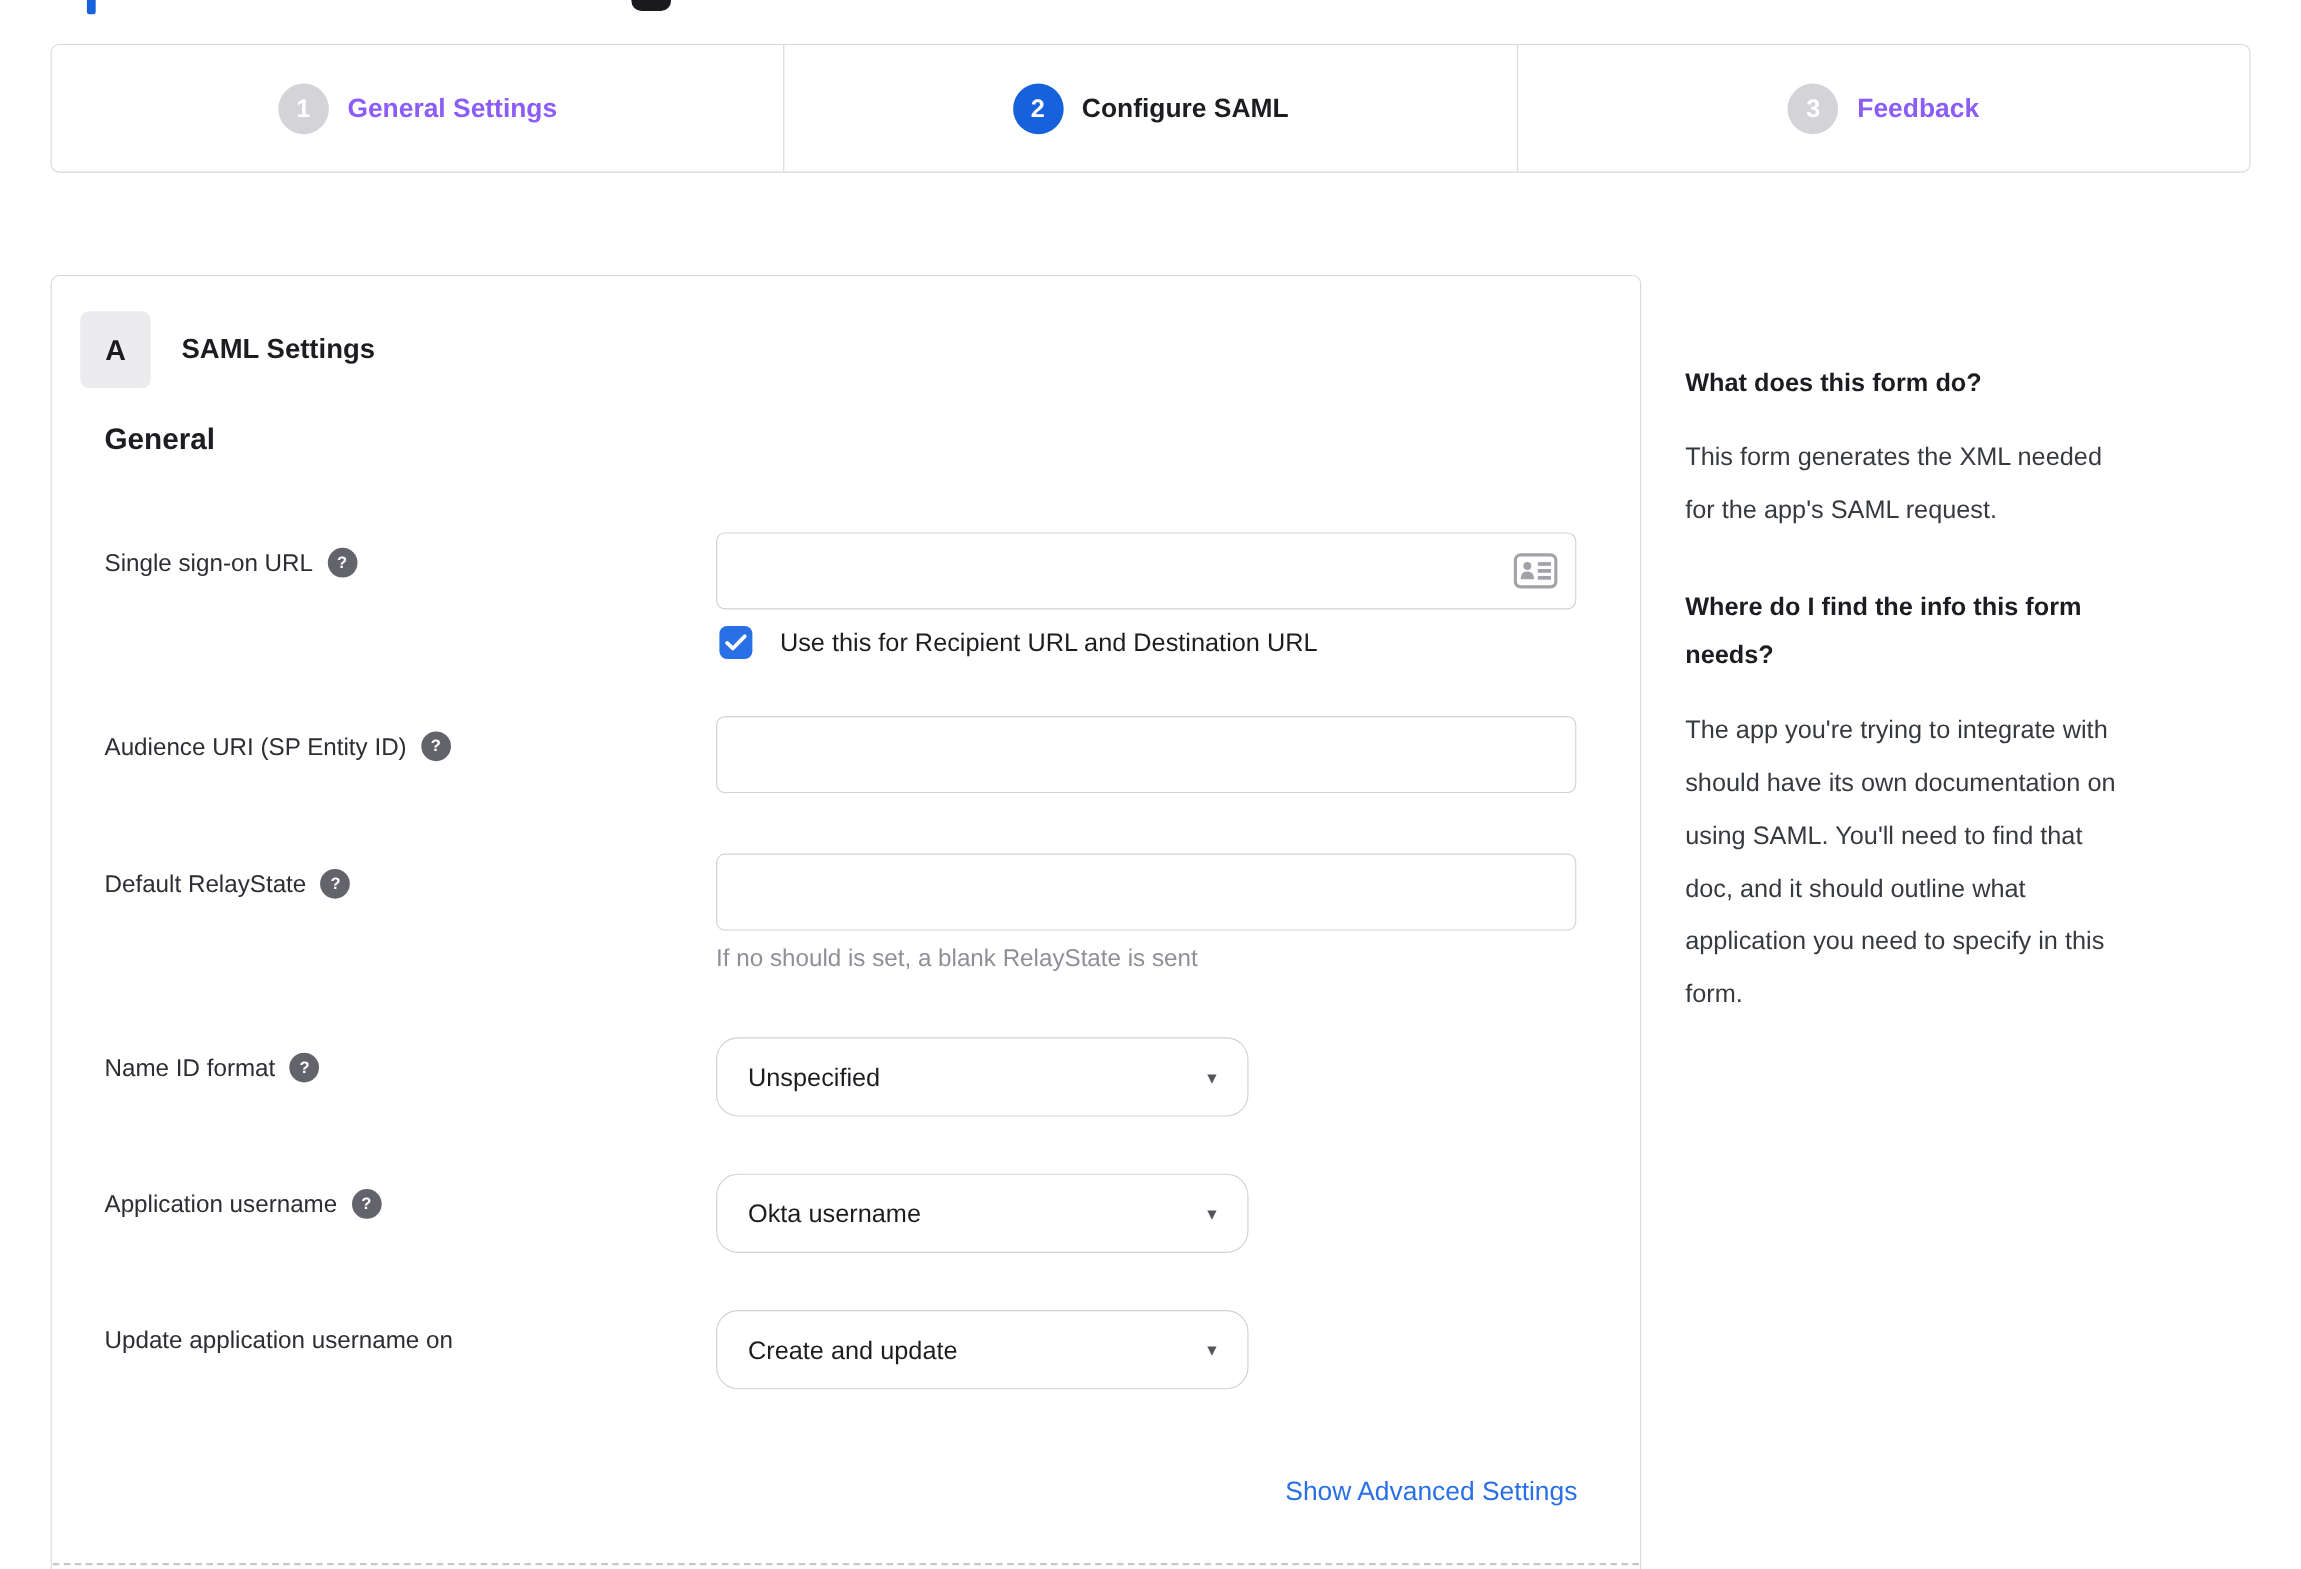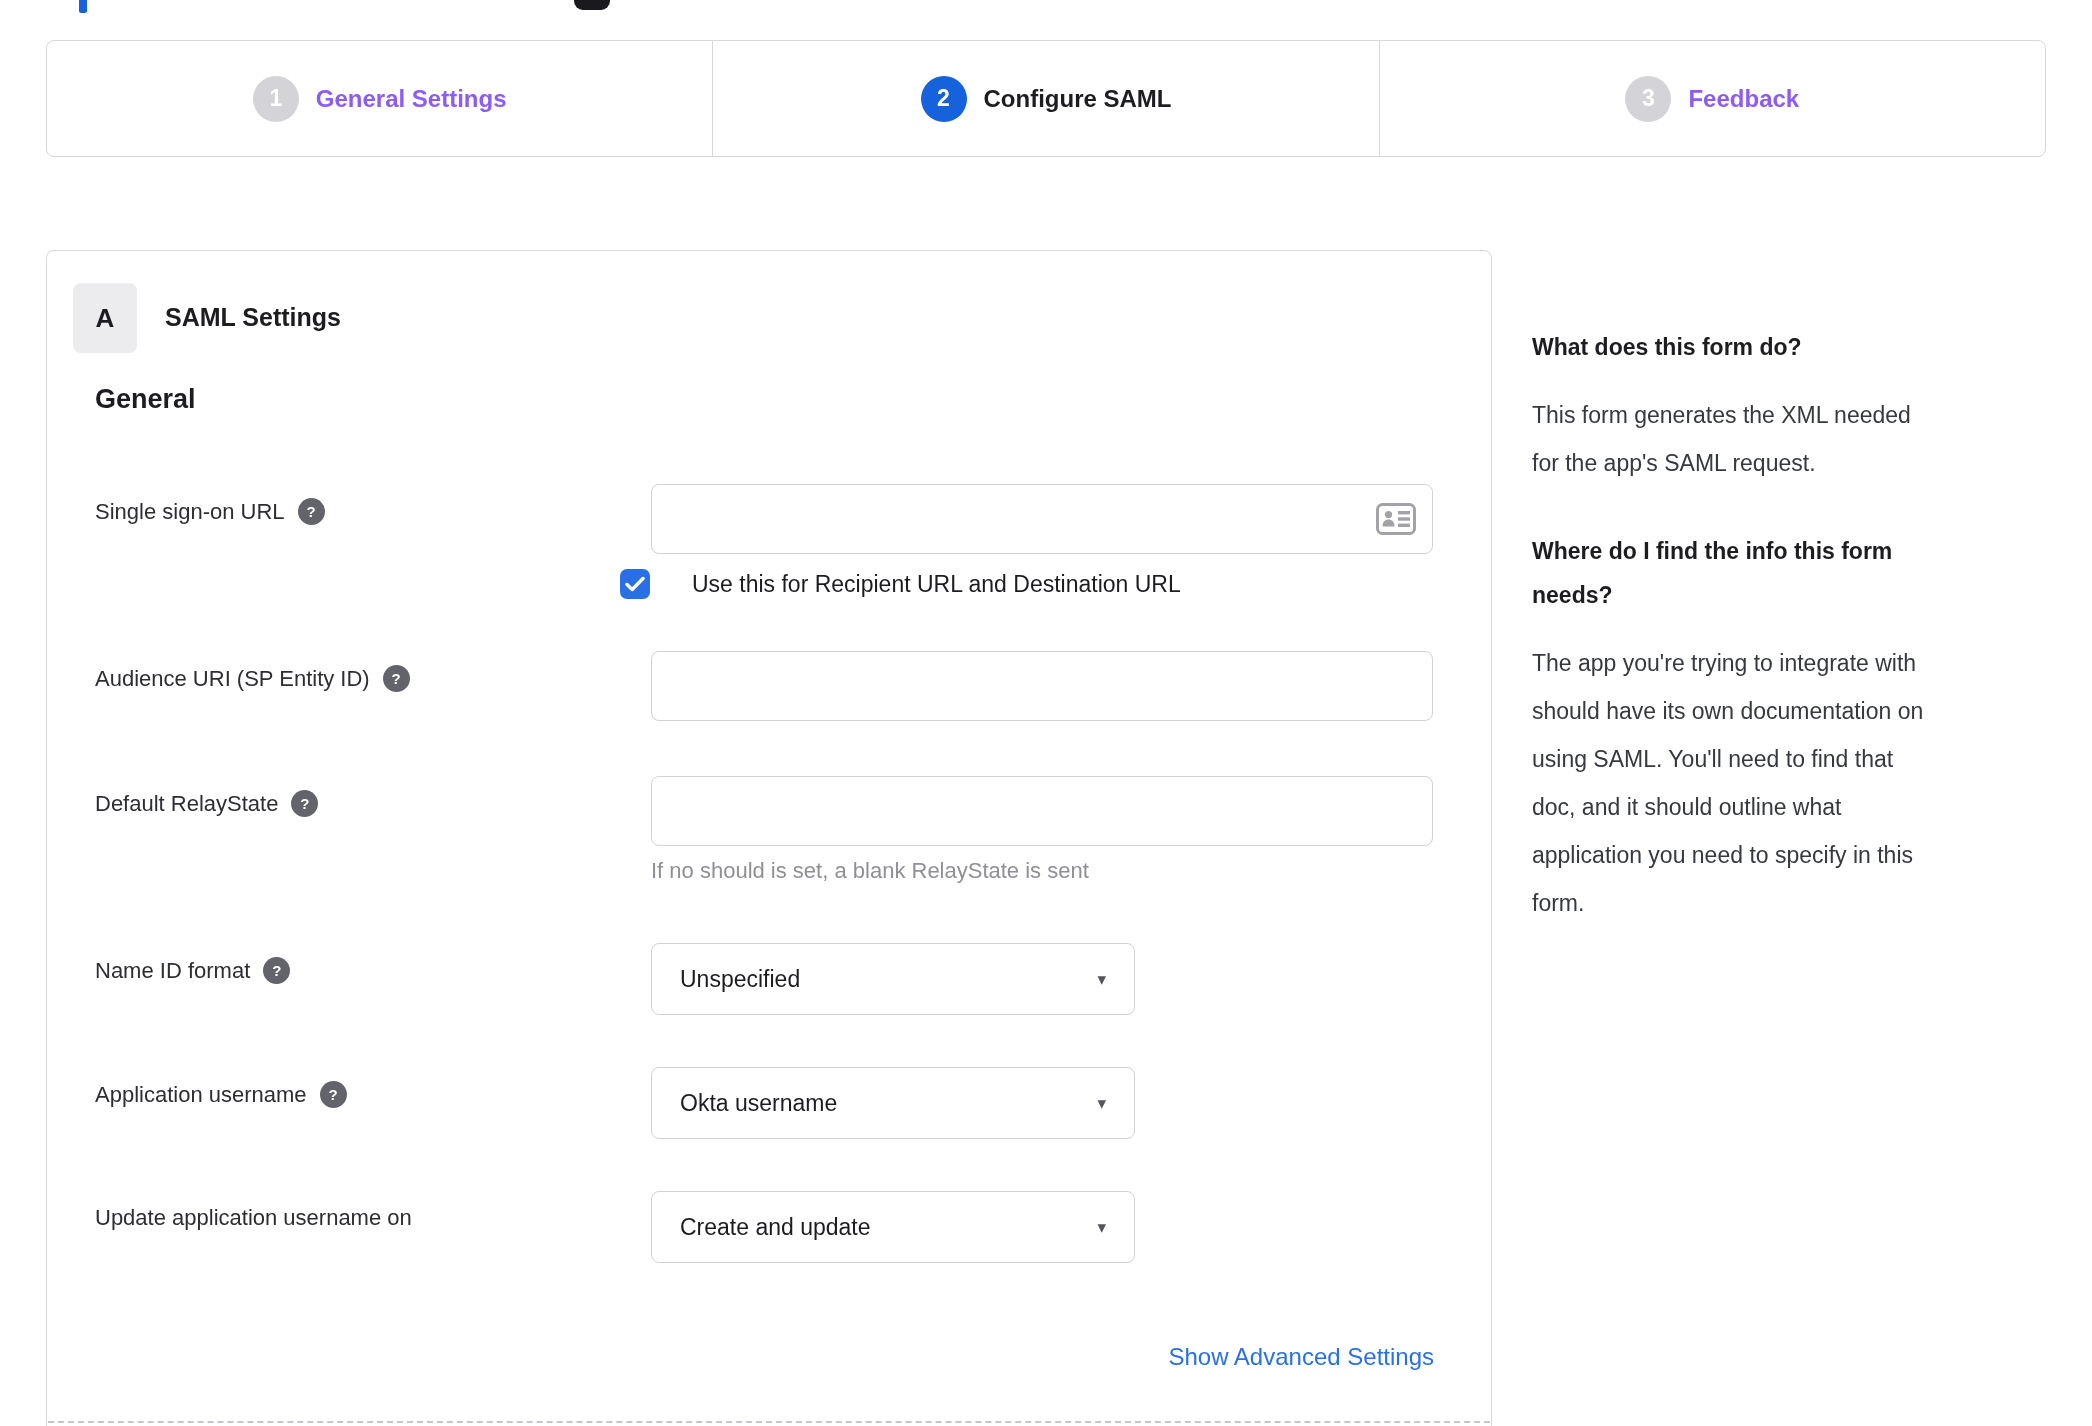--- a/index.html
+++ b/index.html
@@ -34,29 +34,29 @@
 
   .flabel { position:absolute; left:48px; top:14px; font-size:22px; color:#2d2d33; display:flex;
             align-items:center; gap:13px; white-space:nowrap; }
   .help { width:27px; height:27px; border-radius:50%; background:#63636b; color:#ffffff;
           font-size:15px; font-weight:bold; display:inline-flex; align-items:center; justify-content:center; cursor:pointer; }
 
   .text-input { position:absolute; left:604px; top:0; width:782px; height:70px; background:#fff;
                 border:1px solid #d1d1d6; border-radius:8px; cursor:text; }
   .card-icon { position:absolute; right:16px; top:17px; }
 
-  .cb-row { position:absolute; left:573px; display:flex; align-items:center; gap:42px;text-align:center; }
+  .cb-row { position:absolute; left:607px; display:flex; align-items:center; gap:25px;text-align:center; }
   .checkbox { width:30px; height:30px; border-radius:7px; background:#2970e6; display:inline-flex;
               align-items:center; justify-content:center; cursor:pointer; }
   .cb-label { font-size:23px; color:#1d1d21; }
 
   .hint { position:absolute; left:604px; font-size:22px; color:#8f8f97; }
 
   .select { position:absolute; left:604px; top:0; width:484px; height:72px; background:#fff;
-            border:1px solid #d1d1d6; border-radius:8px; display:flex; align-items:center;
+            border:1px solid #d1d1d6; border-radius:20px; display:flex; align-items:center;
             padding:0 28px; cursor:pointer; }
   .select-value { font-size:23px; color:#1d1d21; flex:1; }
   .caret { font-size:17px; color:#55555c; }
 
   .adv-link { position:absolute; right:57px; top:1092px; font-size:24px; font-weight:500;
               color:#2970e6; cursor:pointer; text-decoration:none; }
   .dashed-divider { position:absolute; left:1px; top:1170px; width:1442px; border-top:2px dashed #c6c6cc; }
 
   
   .sidebar { left:1532px; top:325px; width:522px; }

